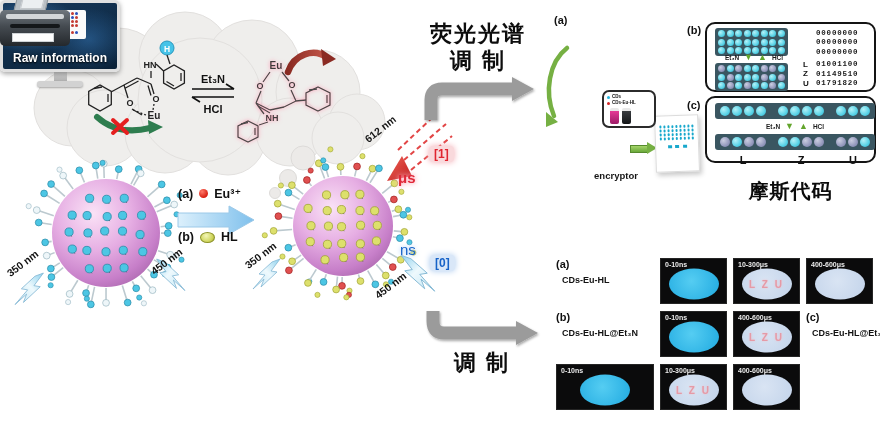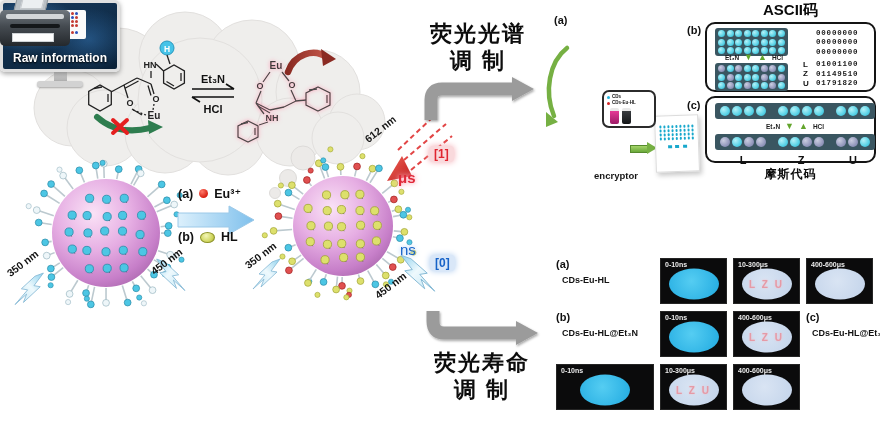--- a/index.html
+++ b/index.html
@@ -55,21 +55,21 @@
   #paper-dots{margin-top:9px;display:flex;flex-direction:column;gap:1.5px}
   .prow{display:flex;gap:1.5px;justify-content:center}.prow.sep{margin-top:4px}
   .pdot{width:2.5px;height:2.5px;border-radius:50%;background:#18a8cc}
   .pdash{width:4px;height:2.5px;background:#18a8cc;margin:0 1px}
   
   .panel{position:absolute;left:705px;width:171px;border:2.5px solid #141414;border-radius:10px;background:#fff;box-sizing:border-box}
   #panel-b{top:22px;height:70px}
   #panel-c{top:96px;height:67px}
   .ptitle{position:absolute;left:705px;width:171px;text-align:center;font-weight:bold;color:#0b0b0b}
   #ascii-title{top:1px;font-size:15px}
-  #morse-title{top:166px;font-size:12px;letter-spacing:1px}
+  #morse-title{top:178px;font-size:20px;letter-spacing:1px}
   .dgrid{position:absolute;left:8px;display:inline-grid;grid-template-columns:repeat(8,7px);gap:1.5px;padding:2px 3px;background:#3a5661;border-radius:3px}
   #ascii-grid-top{top:4px}
   #ascii-grid-bottom{top:39px}
   .gdot{width:7px;height:7px;border-radius:50%}
   .gdot.on{background:radial-gradient(circle at 35% 35%,#b3f1f8,#57d2e6 60%,#2ba9c2)}
   .gdot.off{background:radial-gradient(circle at 35% 35%,#cacde0,#9499bd 60%,#7479a2)}
   .garrows{position:absolute;display:flex;align-items:center;justify-content:center;gap:5px;font-weight:bold;font-size:6.5px;color:#1c1c1c}
   #b-arrows{left:8px;top:29px;width:78px}
   #c-arrows{left:13px;top:24px;width:150px}
   .gar{color:#63a52c;font-size:9px;line-height:8px}
@@ -510,21 +510,20 @@
    <span>(b)</span>
    <span class="ydot"></span>
    <span>HL</span>
  </div>
 
  <div class="flow" style="left:408px;top:20px">
    <div>荧光光谱</div>
    <div>调 制</div>
  </div>
  <div class="flow" style="left:412px;top:349px">
-   <div>荧光寿命</div>
    <div>调 制</div>
  </div>
 
  <div class="plabel" style="left:554px;top:14px">(a)</div>
  <div id="monitor">
    <div class="screen">
      <div class="mwhite">
           <div id="mon-dots">
             <div class="mrow">
               <div class="mdot2" style="background: rgb(42, 80, 187);"></div>
@@ -663,21 +662,20 @@
           <div class="pdot"></div>
         </div>
         <div class="prow sep">
           <div class="pdash"></div>
           <div class="pdash"></div>
           <div class="pdash"></div>
         </div>
       </div>
     </div>
 
- <div class="ptitle" id="ascii-title">ASCII码</div>
  <div class="plabel" style="left:687px;top:24px">(b)</div>
  <div class="panel" id="panel-b">
    <div class="dgrid" id="ascii-grid-top">
         <div class="gdot on"></div>
         <div class="gdot on"></div>
         <div class="gdot on"></div>
         <div class="gdot on"></div>
         <div class="gdot on"></div>
         <div class="gdot on"></div>
         <div class="gdot on"></div>

